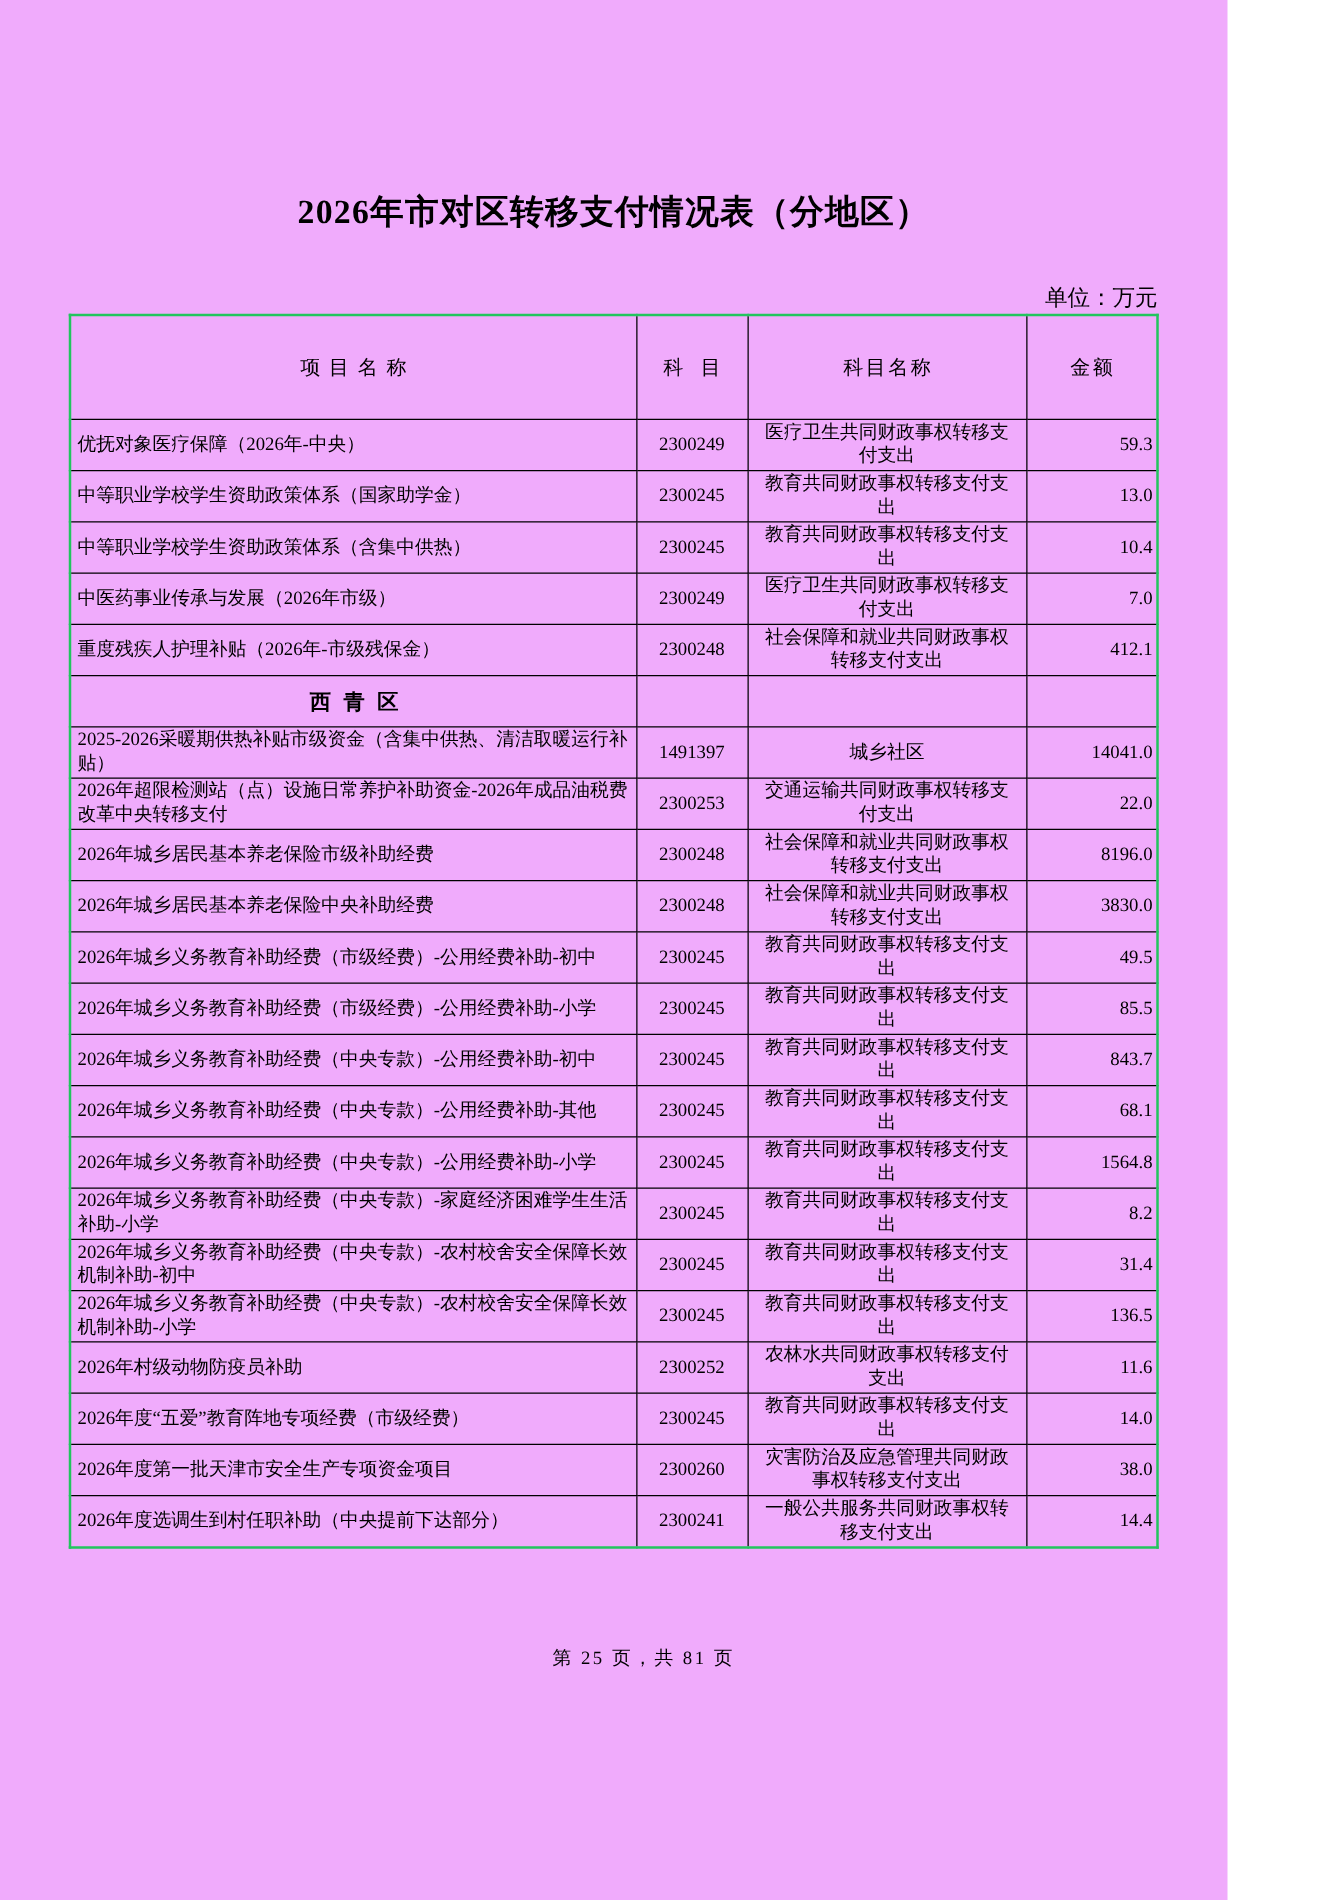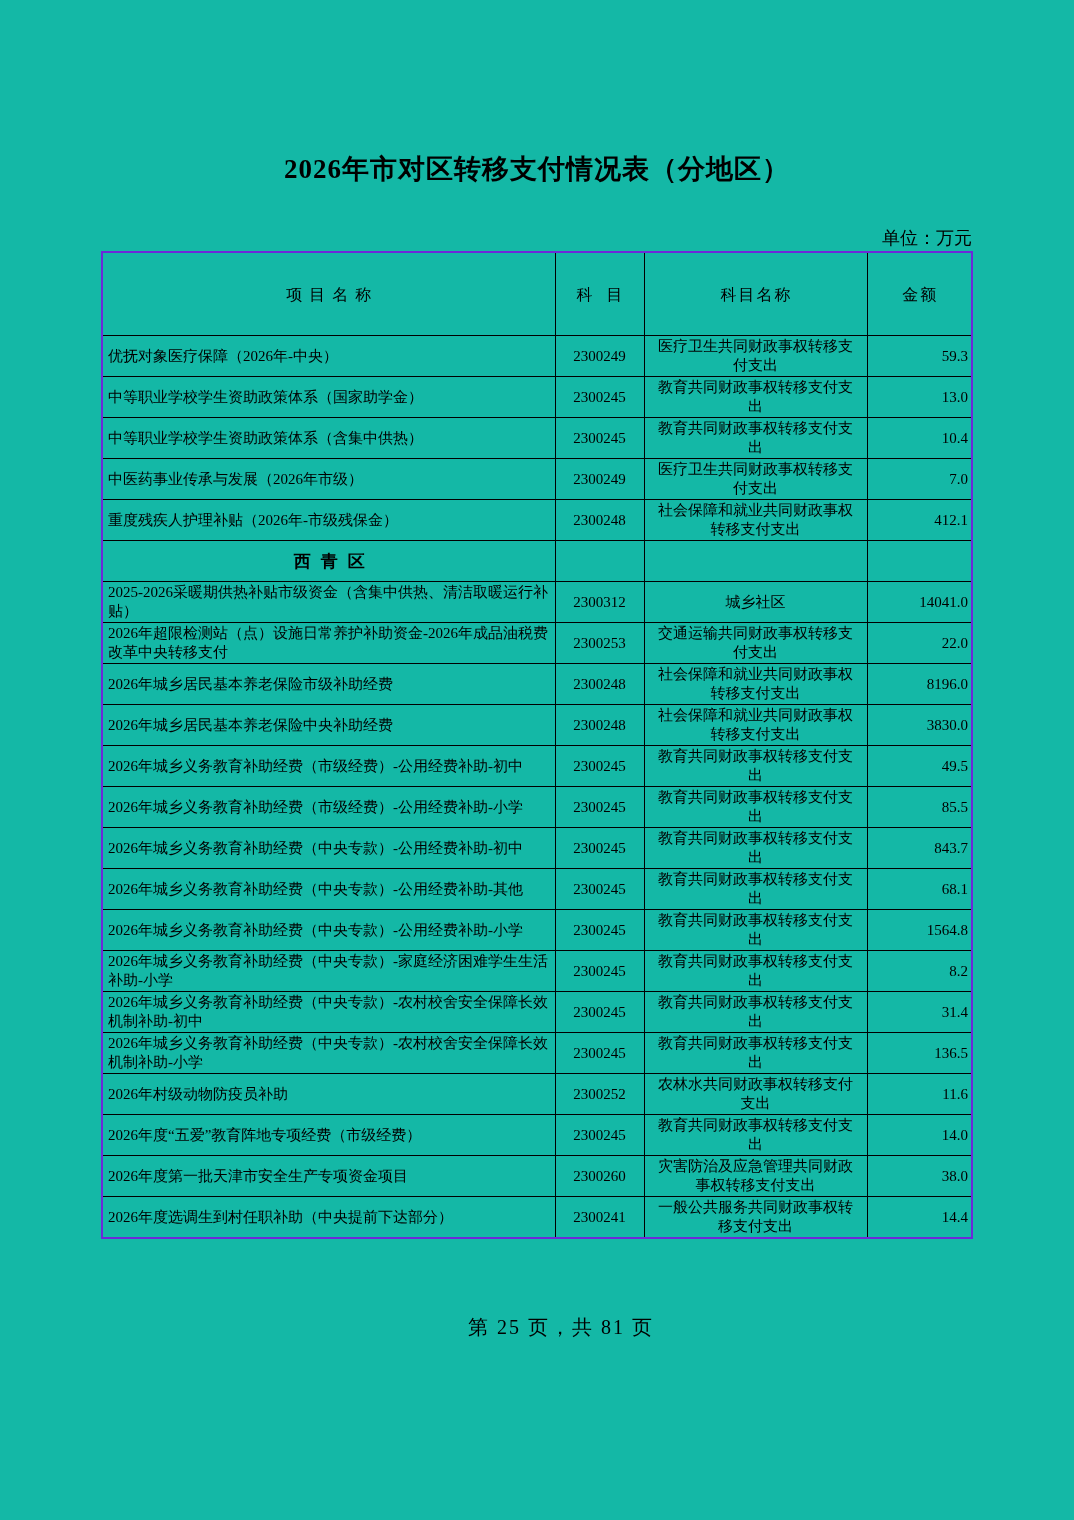--- a/index.html
+++ b/index.html
@@ -1,20 +1,20 @@
 <!DOCTYPE html>
 <html lang="zh"><head>
 <meta charset="utf-8">
 <style>
   html, body { margin: 0; padding: 0; background: #ffffff; }
   .page {
     position: relative;
-    width: 1074px;
+    width: 982px;
     height: 1520px;
-    background: #14b8a6;
+    background: #f0abfc;
     color: #000000;
     font-family: "Liberation Serif", "DejaVu Serif", serif;
     overflow: hidden;
   }
   .title {
     margin: 0;
     padding-top: 150px;
     text-align: center;
     font-size: 27px;
     line-height: 38px;
@@ -26,21 +26,21 @@
     margin: 40px auto 3px auto;
     text-align: right;
     font-size: 18px;
     line-height: 20px;
   }
   table.report-table {
     width: 870px;
     margin: 0 auto;
     border-collapse: collapse;
     table-layout: fixed;
-    border: 2px solid #6d28d9;
+    border: 2px solid #22c55e;
   }
   .report-table th, .report-table td {
     border: 1px solid #000;
     font-size: 15px;
     line-height: 19px;
     padding: 1px 4px;
     vertical-align: middle;
     overflow: hidden;
     word-break: break-all;
   }
@@ -62,21 +62,21 @@
   .report-table tr.section-row td.c0 {
     text-align: center;
     font-weight: bold;
     font-size: 17px;
     letter-spacing: 10px;
     text-indent: 10px;
   }
   .page-footer {
     margin-top: 78px;
     text-align: center;
-    font-size: 20px;
+    font-size: 15px;
     line-height: 20px;
     letter-spacing: 2px;
     padding-left: 48px;
   }
 </style>
 </head>
 <body>
 
 <div class="page">
   <h1 class="title">2026年市对区转移支付情况表（分地区）</h1>
@@ -128,21 +128,21 @@
           <td class="c3">412.1</td>
         </tr>
         <tr class="section-row">
           <td class="c0">西青区</td>
           <td class="c1"></td>
           <td class="c2"></td>
           <td class="c3"></td>
         </tr>
         <tr>
           <td class="c0">2025-2026采暖期供热补贴市级资金（含集中供热、清洁取暖运行补贴）</td>
-          <td class="c1">2300312</td>
+          <td class="c1">1491397</td>
           <td class="c2">城乡社区</td>
           <td class="c3">14041.0</td>
         </tr>
         <tr>
           <td class="c0">2026年超限检测站（点）设施日常养护补助资金-2026年成品油税费改革中央转移支付</td>
           <td class="c1">2300253</td>
           <td class="c2">交通运输共同财政事权转移支付支出</td>
           <td class="c3">22.0</td>
         </tr>
         <tr>

